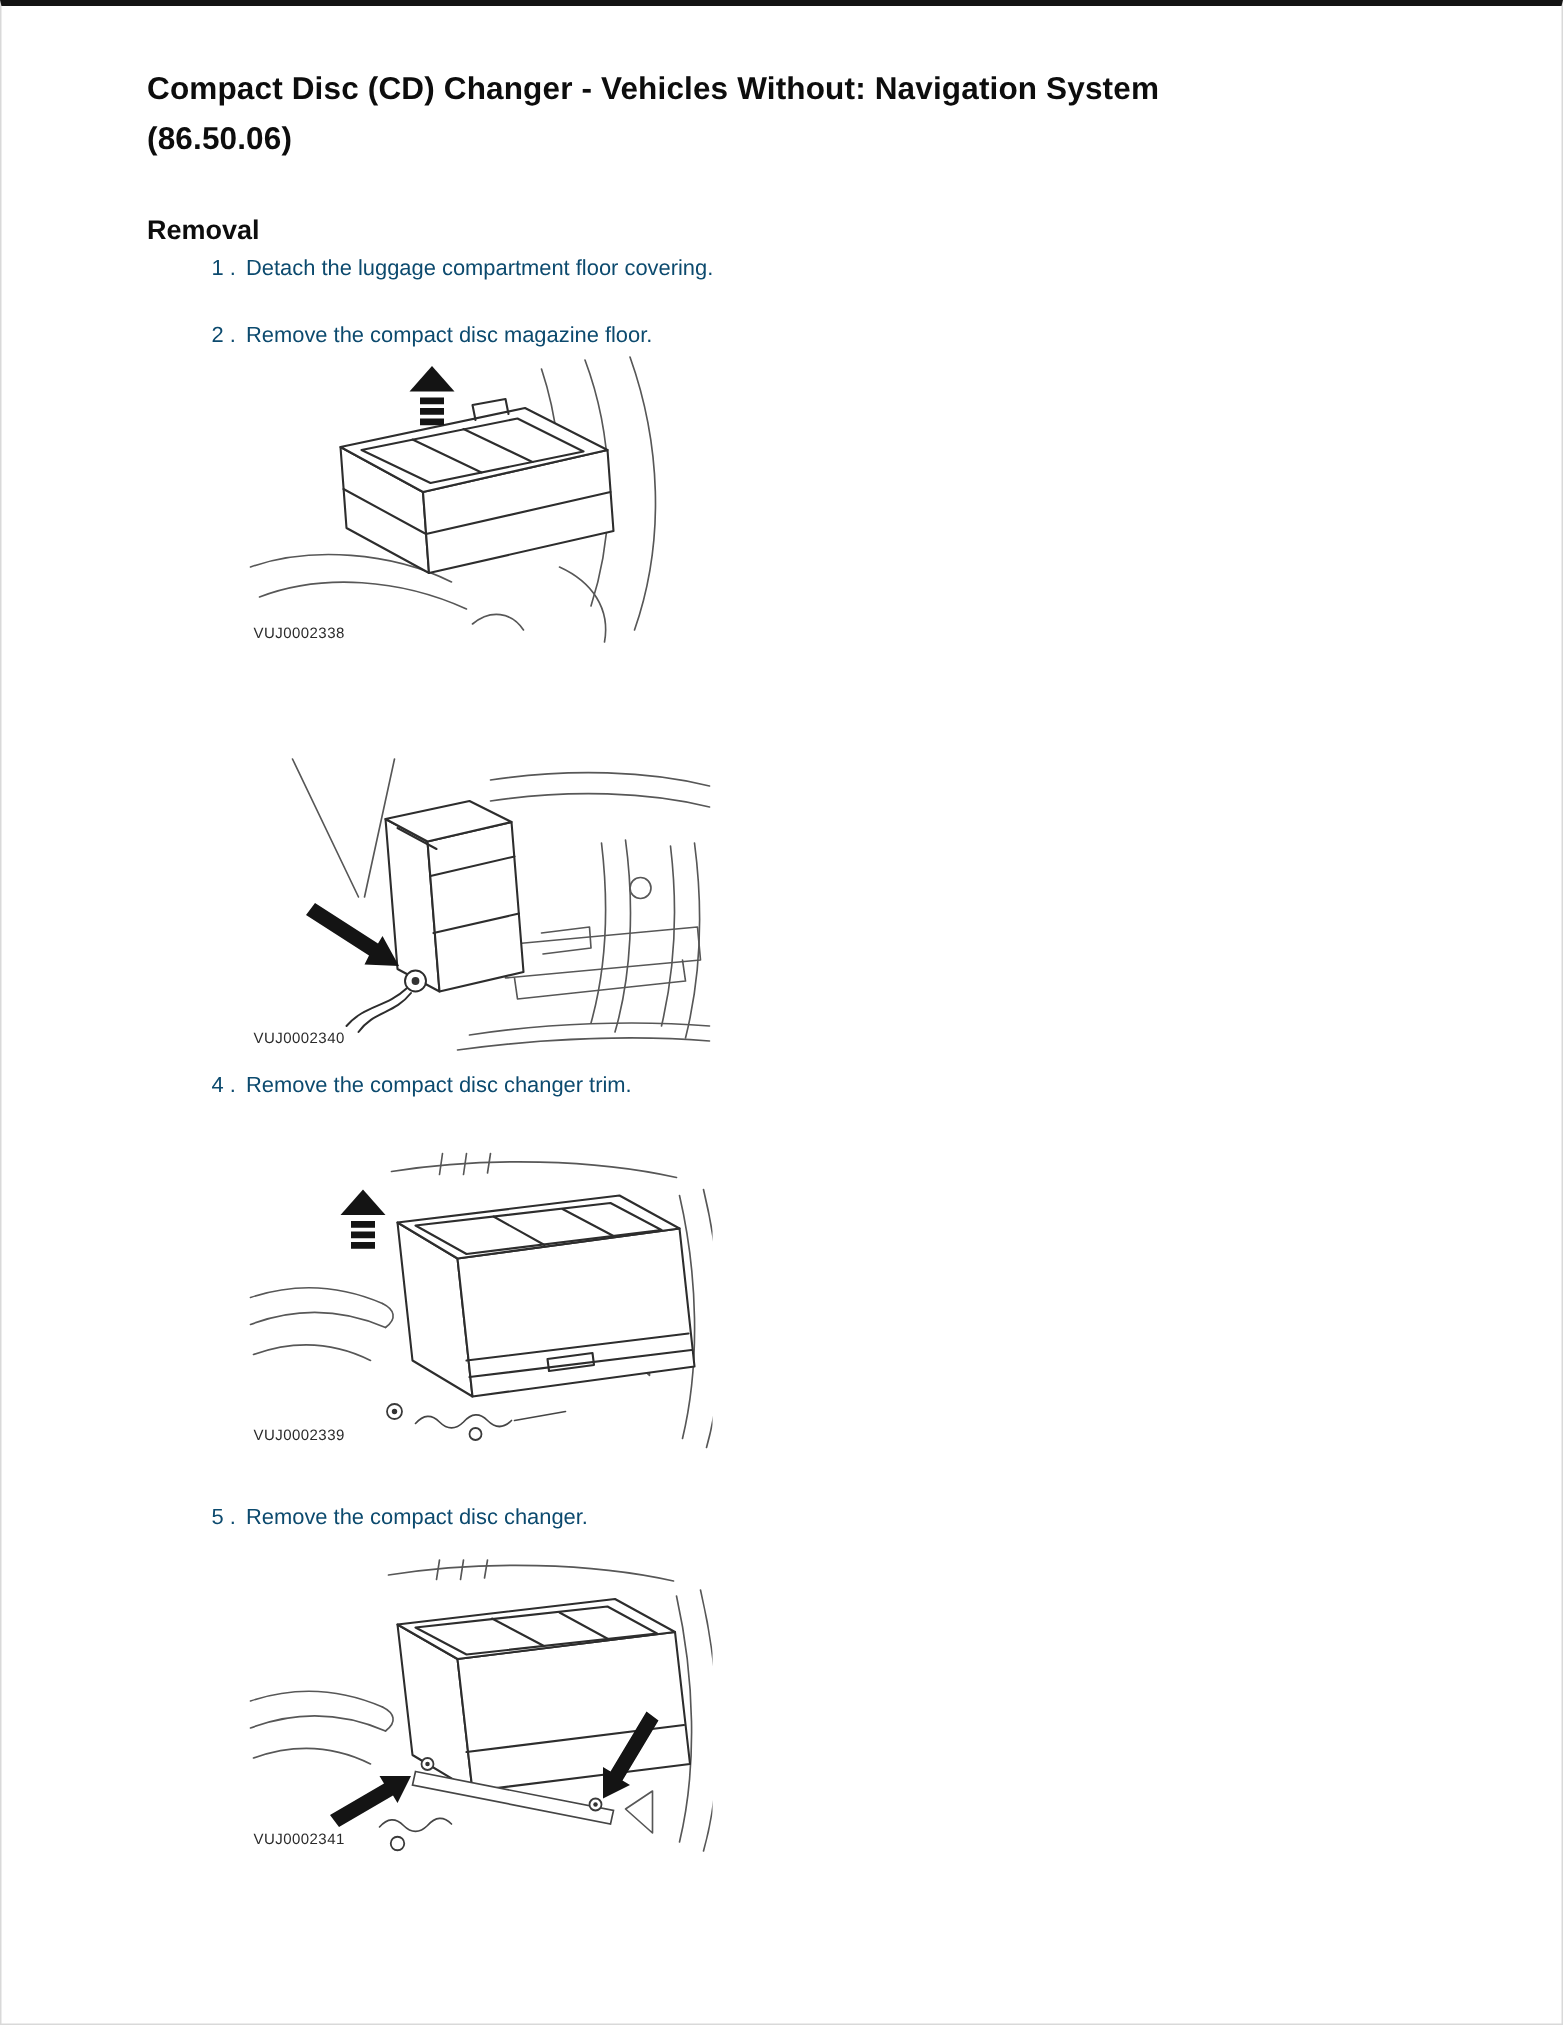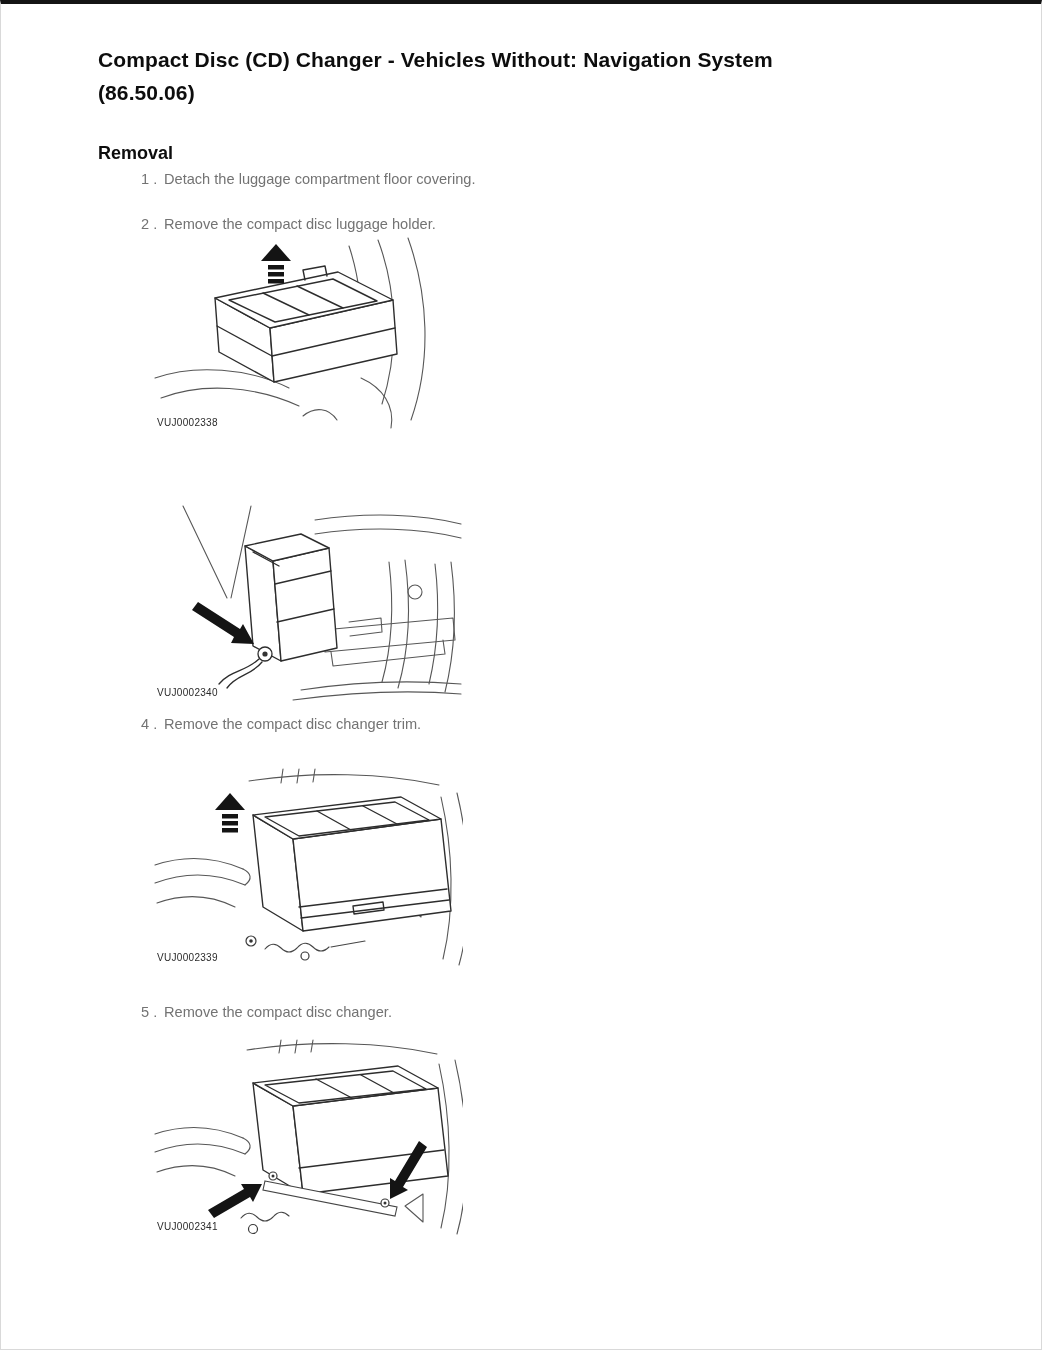--- a/index.html
+++ b/index.html
@@ -10,23 +10,23 @@
     border:1px solid #d9d9d9; border-top:4px solid #141414; overflow:hidden;
   }
   .title {
     position:absolute; left:97px; top:40px; width:840px;
     font-size:21px; font-weight:700; line-height:1.55; color:#0d0d0d; letter-spacing:0.1px;
   }
   .section-heading {
     position:absolute; left:97px; top:116px;
     font-size:18px; font-weight:700; color:#0d0d0d;margin-top:23px;
   }
-  .step { position:absolute; left:140px; font-size:14.6px; color:#737373; white-space:nowrap; }
+  .step { position:absolute; left:140px; font-size:14.6px; color:#0c4a6e; white-space:nowrap; }
   .step .num { display:inline-block; min-width:23px; }
-  .figure { position:absolute; left:152px; }
+  .figure { position:absolute; left:164px; }
   .fig-label {
     position:absolute; left:4px; bottom:6px;
     font-size:10px; color:#2a2a2a; letter-spacing:0.3px;
   }
   svg { display:block; }
   
   .ln path, .ln circle, .ln polygon { fill:none; stroke:#575757; stroke-width:1.1; stroke-linecap:round; stroke-linejoin:round; }
   .ln .wf { fill:#fff; }
   
   .obj path { fill:none; stroke:#2d2d2d; stroke-width:1.4; stroke-linecap:round; stroke-linejoin:round; }
@@ -52,21 +52,21 @@
     <div>(86.50.06)</div>
   </div>
 
   <div class="section-heading">Removal</div>
 
   <div class="step" style="top:167px">
     <span class="num">1 .</span><span>Detach the luggage compartment floor covering.</span>
   </div>
 
   <div class="step" style="top:212px">
-    <span class="num">2 .</span><span>Remove the compact disc luggage holder.</span>
+    <span class="num">2 .</span><span>Remove the compact disc magazine floor.</span>
   </div>
 
   <div class="figure" style="top:232px">
     <svg viewBox="0 0 300 198" width="300" height="198">
       <g class="ln">
         <path d="M225,4 C243,52 247,112 229,168"></path>
         <path d="M255,2 C275,58 279,124 258,184"></path>
         <path d="M196,10 C206,40 211,78 207,108"></path>
         <path d="M2,142 C42,128 96,132 136,152"></path>
         <path d="M8,162 C50,146 102,150 146,170"></path>

